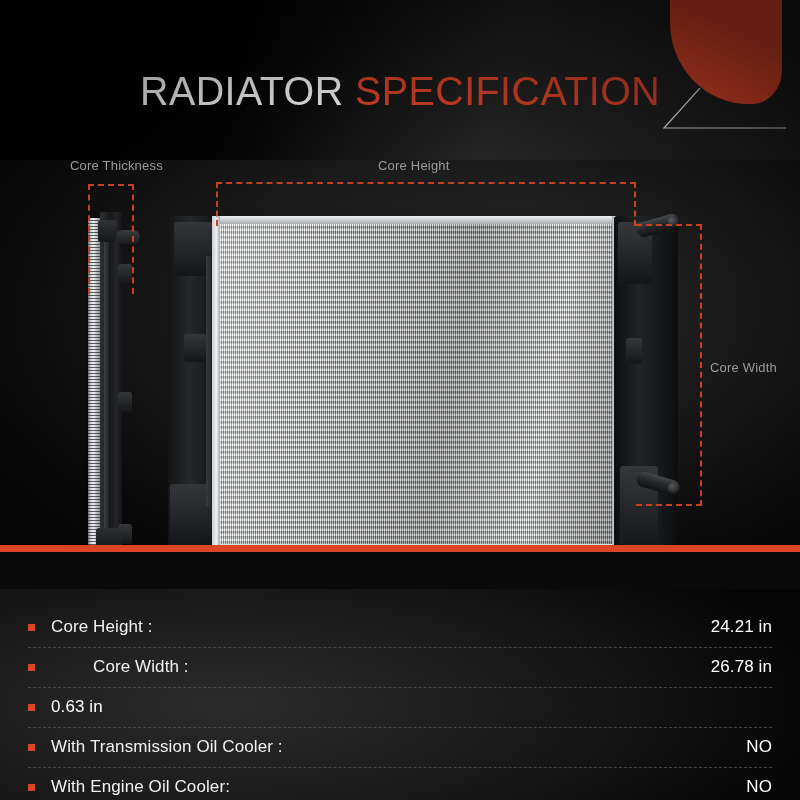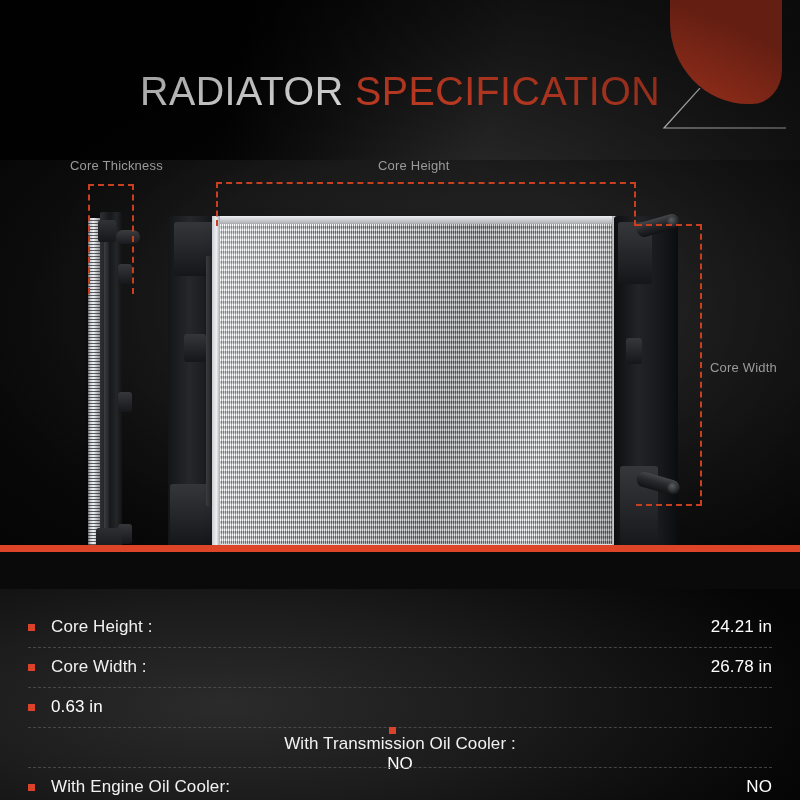--- a/index.html
+++ b/index.html
@@ -286,34 +286,34 @@
 
   <div class="specs">
 
     <div class="row" style="top:18px;">
       <span class="bullet"></span>
       <span class="lbl">Core Height :</span>
       <span class="val">24.21 in</span>
     </div>
     <div class="rsep" style="top:58px;"></div>
 
-    <div class="row" style="top:58px;">
+    <div class="row" style="top:58px;gap:42px;">
       <span class="bullet"></span>
       <span class="lbl">Core Width :</span>
       <span class="val">26.78 in</span>
     </div>
     <div class="rsep" style="top:98px;"></div>
 
     <div class="row" style="top:98px;">
       <span class="bullet"></span>
       <span class="val">0.63 in</span>
     </div>
     <div class="rsep" style="top:138px;"></div>
 
-    <div class="row" style="top:138px;flex-direction:column;">
+    <div class="row" style="top:138px;">
       <span class="bullet"></span>
       <span class="lbl">With Transmission Oil Cooler :</span>
       <span class="val">NO</span>
     </div>
     <div class="rsep" style="top:178px;"></div>
 
     <div class="row" style="top:178px;">
       <span class="bullet"></span>
       <span class="lbl">With Engine Oil Cooler:</span>
       <span class="val">NO</span>

